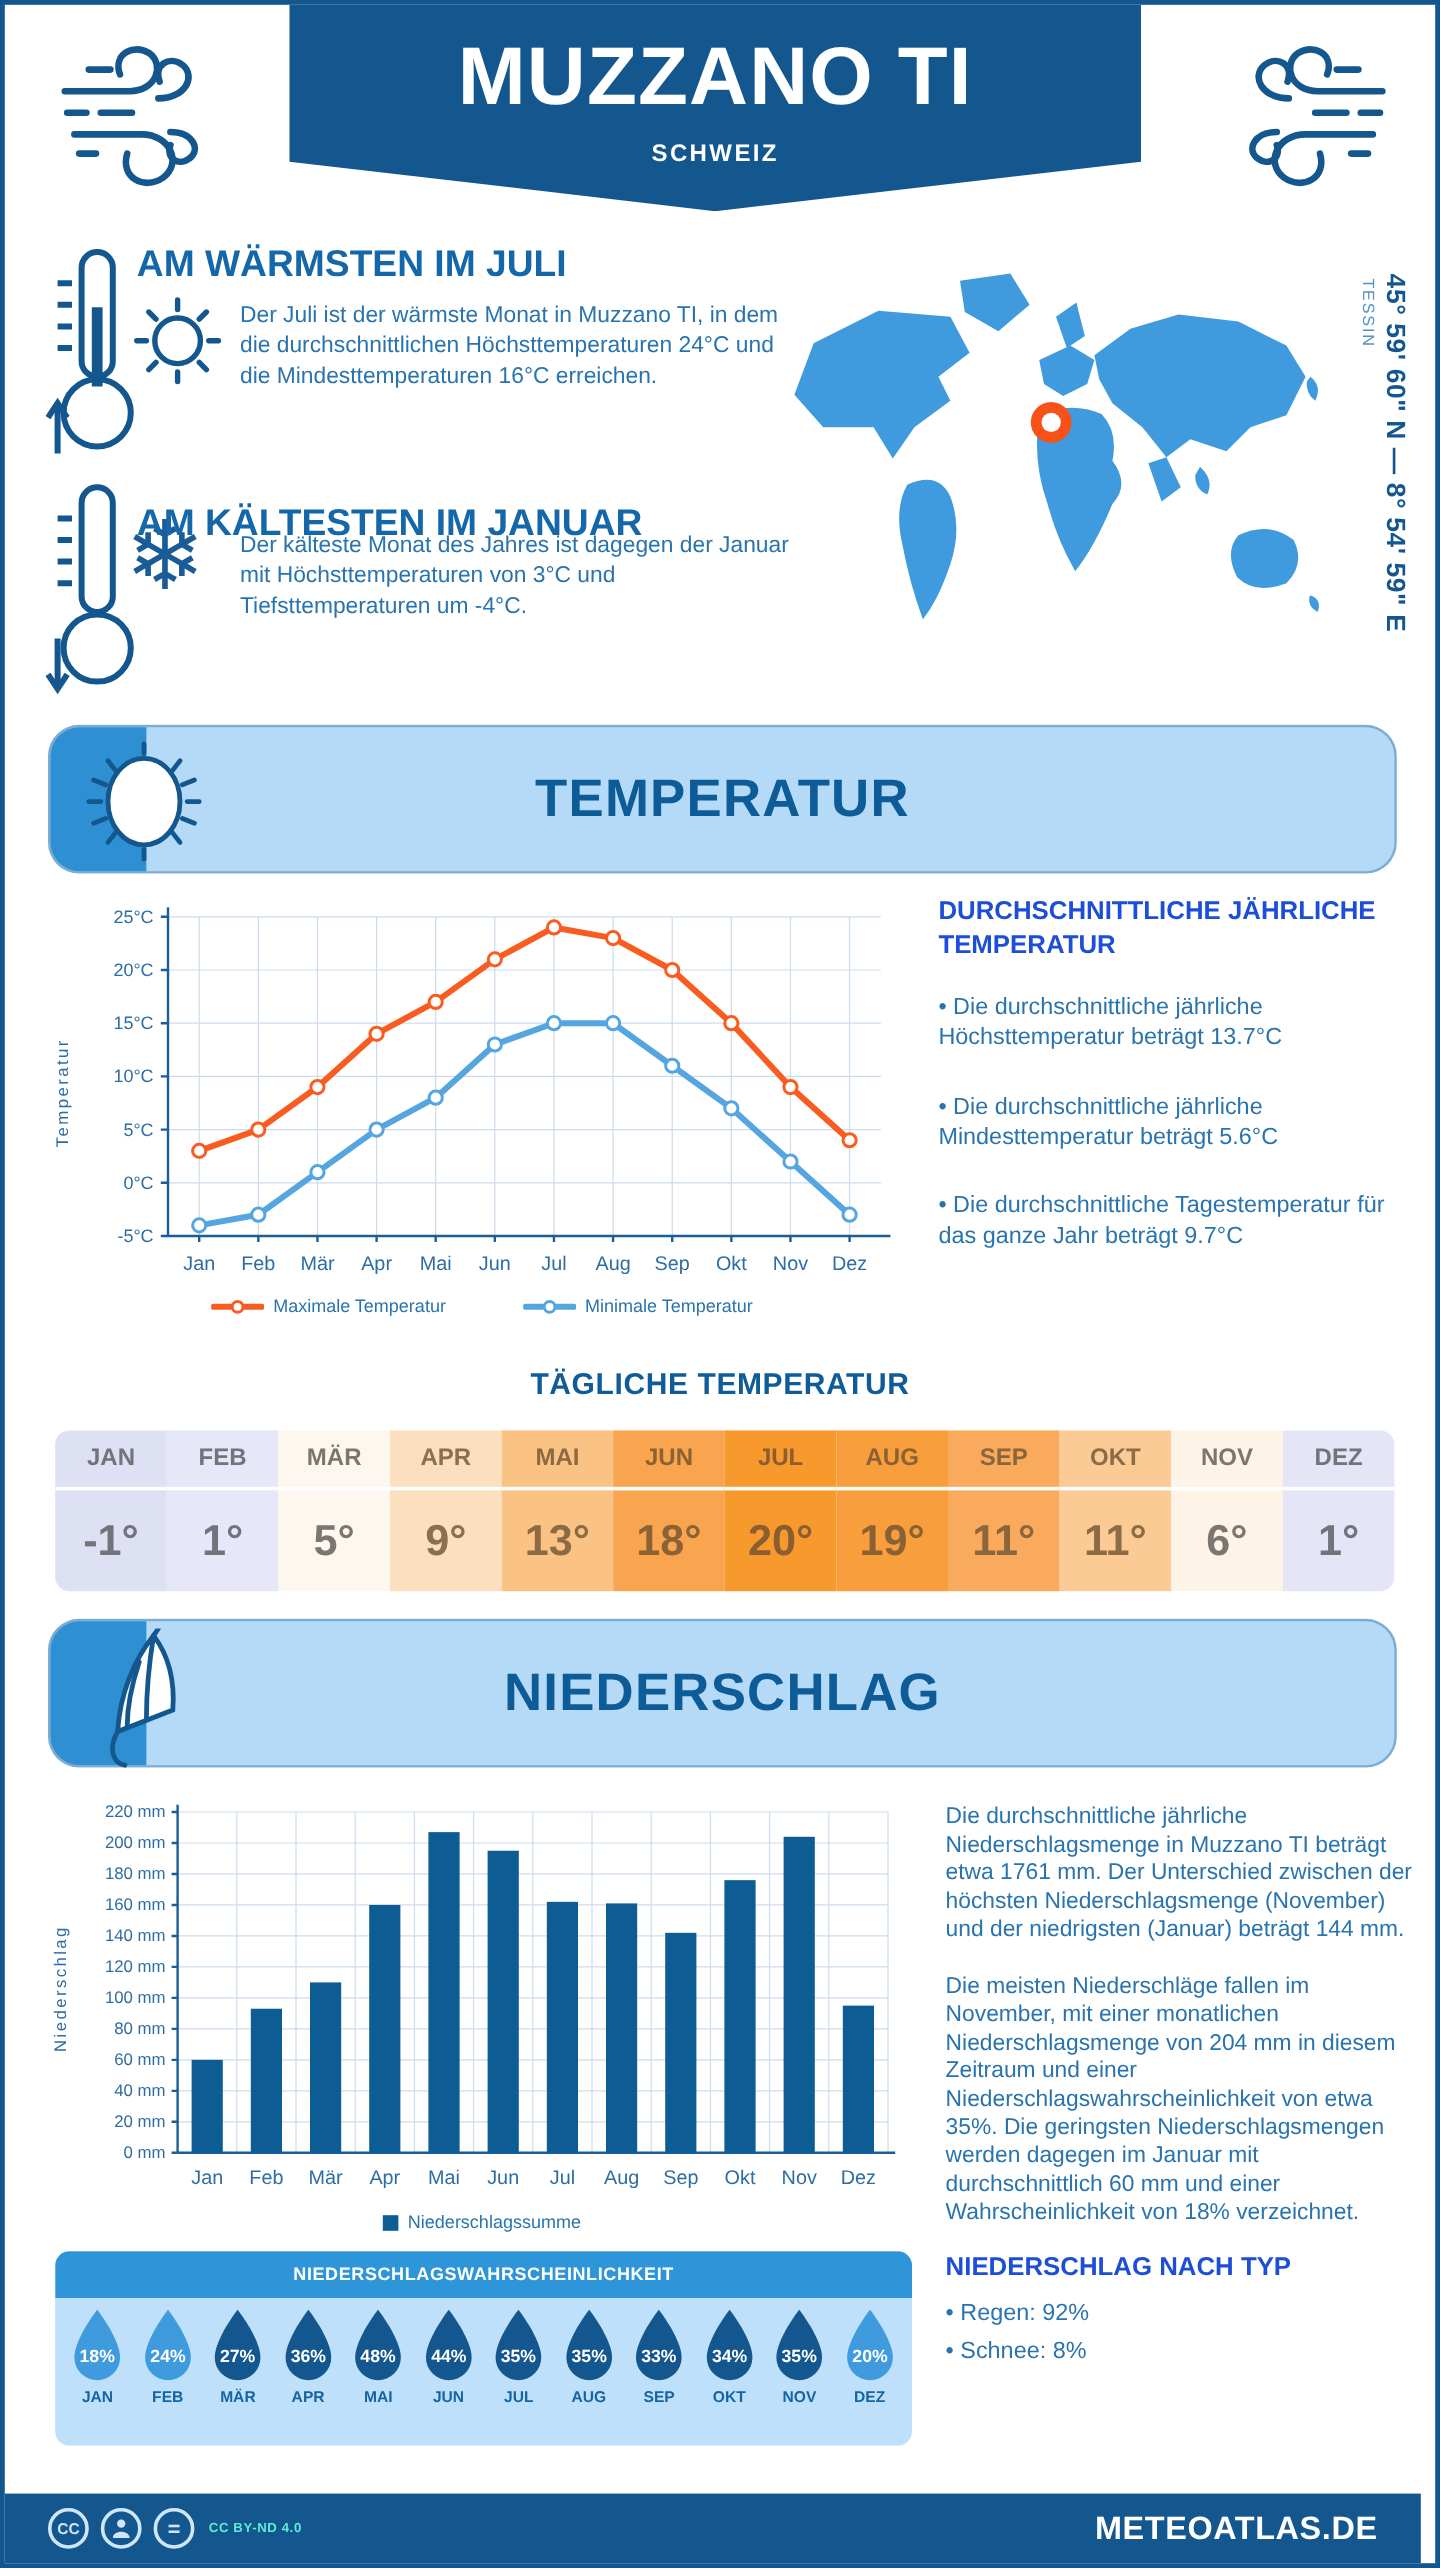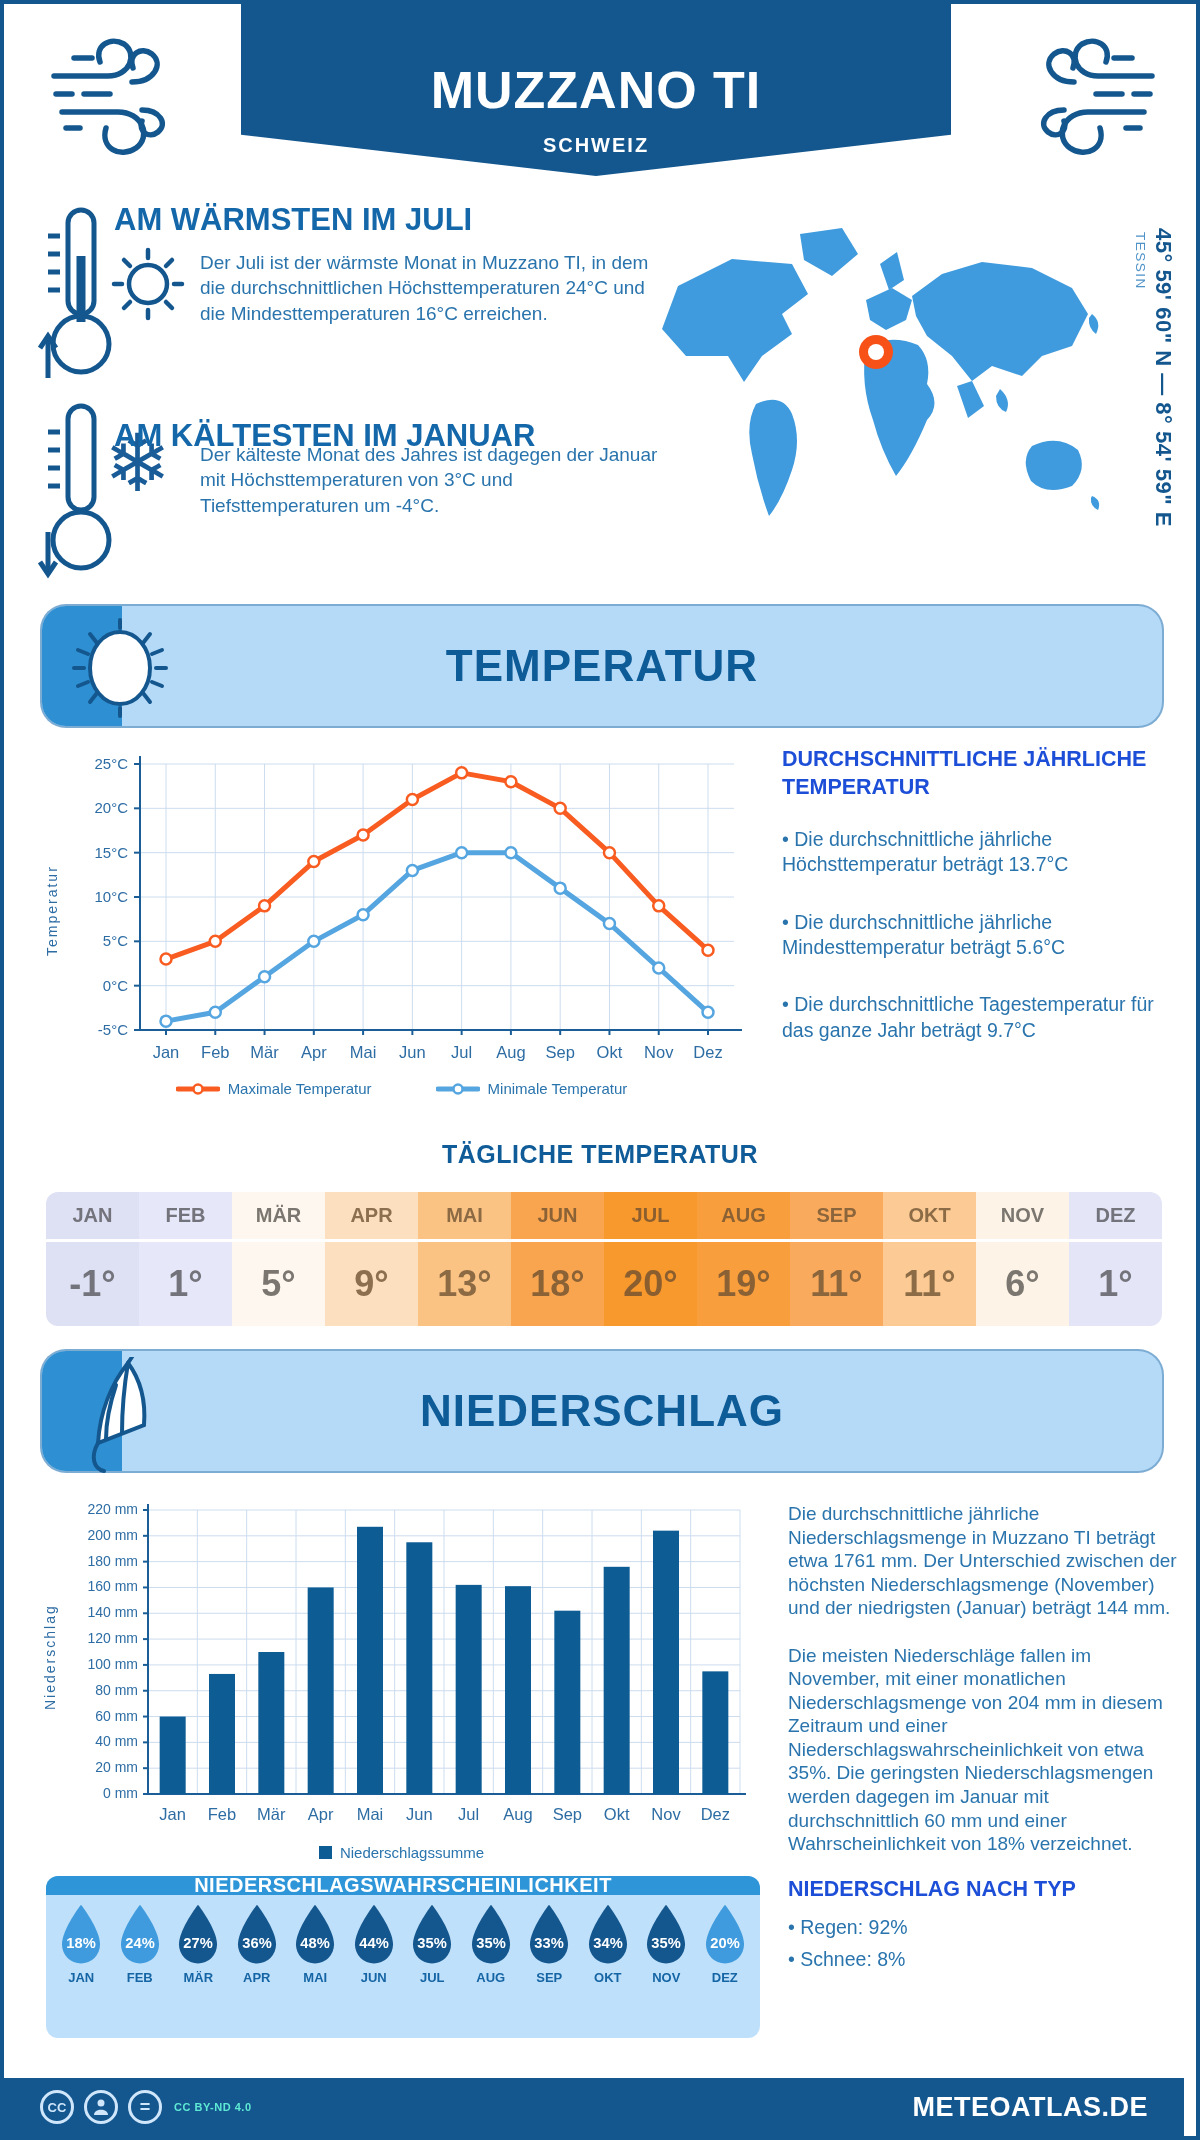--- a/index.html
+++ b/index.html
@@ -4,21 +4,21 @@
 <style>
   html,body{margin:0;padding:0;background:#fff;}
   .page{width:1200px;height:2140px;position:relative;background:#fff;
     border:4px solid #14578f;box-sizing:border-box;overflow:hidden;
     font-family:"Liberation Sans",sans-serif;}
   .abs{position:absolute;}
 
   
   .banner{left:237px;top:0;width:710px;height:172px;background:#14578f;
     clip-path:polygon(0 0,100% 0,100% 76%,50% 100%,0 76%);text-align:center;color:#fff;}
-  .banner .title{font-size:52px;font-weight:bold;letter-spacing:1px;margin-top:56px;}
+  .banner .title{font-size:68px;font-weight:bold;letter-spacing:1px;margin-top:21px;}
   .banner .subtitle{font-size:20px;font-weight:600;letter-spacing:2px;margin-top:14px;}
   .windL{left:40px;top:20px;}
   .windR{left:1006px;top:20px;transform:scaleX(-1);}
 
   
   .h-section{font-size:31px;font-weight:bold;color:#1467a9;}
   .para{font-size:19px;color:#2a74ad;line-height:1.33;}
   .snow{font-size:80px;color:#1a5c97;line-height:1;}
 
   
@@ -56,21 +56,21 @@
   .daily-cell{flex:1;text-align:center;}
   .daily-cell:first-child{border-radius:12px 0 0 12px;overflow:hidden;}
   .daily-cell:last-child{border-radius:0 12px 12px 0;overflow:hidden;}
   .daily-head{height:47px;line-height:47px;font-size:20px;font-weight:bold;
     border-bottom:3px solid #fff;}
   .daily-val{height:84px;line-height:84px;font-size:36px;font-weight:bold;}
 
   
   .drops-box{left:42px;top:1872px;width:714px;height:162px;background:#bfe0fa;
     border-radius:12px;overflow:hidden;}
-  .drops-head{height:19px;background:#2e96d8;color:#fff;font-size:20px;font-weight:bold;
+  .drops-head{height:39px;background:#2e96d8;color:#fff;font-size:15px;font-weight:bold;
     letter-spacing:0.5px;display:flex;align-items:center;justify-content:center;}
   .drops-row{display:flex;padding:8px 6px 0 6px;}
   .drop-slot{flex:1;display:flex;flex-direction:column;align-items:center;}
   .drop-month{font-size:13px;font-weight:bold;color:#1565a5;margin-top:3px;}
 
   
   .footer{left:0;right:12px;bottom:0;height:58px;background:#14578f;display:flex;
     align-items:center;padding:0 36px;box-sizing:border-box;}
   .badges{display:flex;align-items:center;gap:10px;}
   .badge{width:34px;height:34px;border-radius:50%;border:3px solid #cfe6fb;color:#cfe6fb;

